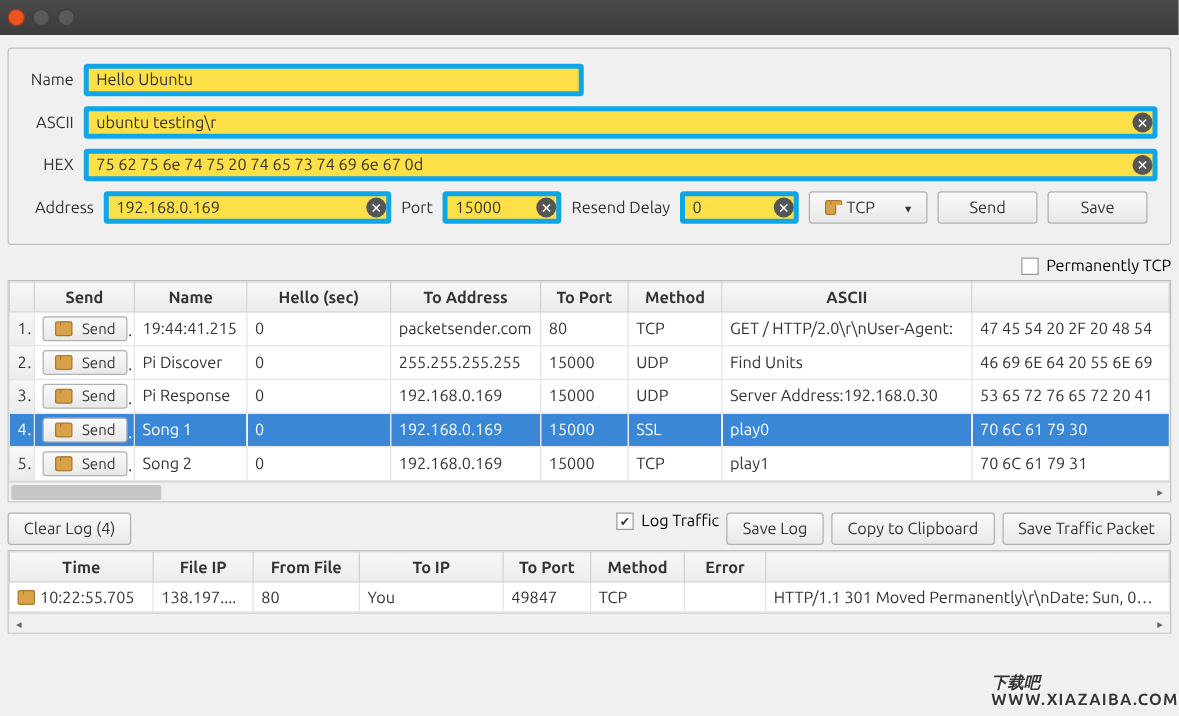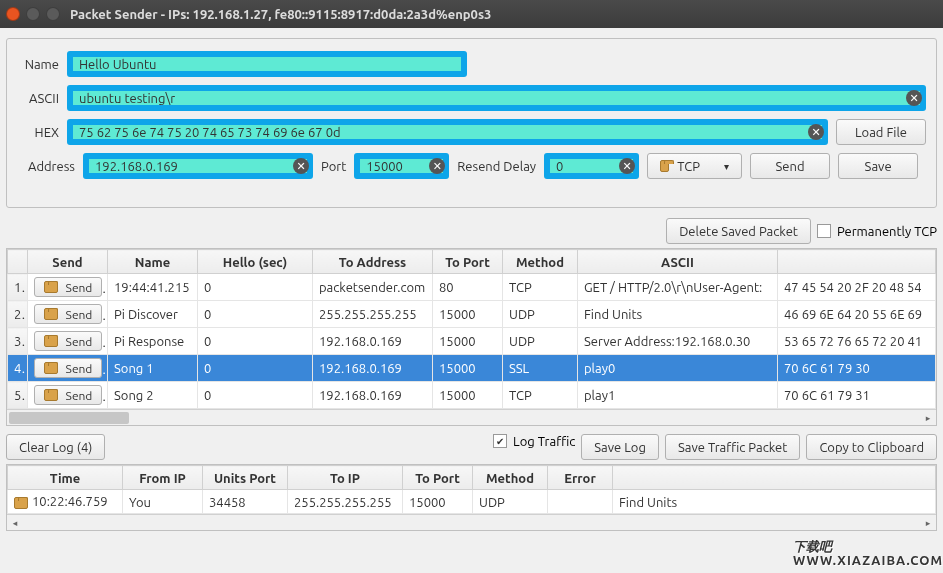--- a/index.html
+++ b/index.html
@@ -19,21 +19,21 @@
 .panel { border: 1px solid #c0c0c0; border-radius: 3px; background: #f0f0f0; padding: 12px 10px; margin: 6px 0 10px 0; }
 
 
 .form-row { display: flex; align-items: center; margin-bottom: 8px; gap: 8px; }
 .form-label { text-align: right; color: #333; flex-shrink: 0; }
 .lbl-name { width: 42px; }
 .lbl-ascii { width: 42px; }
 .lbl-hex { width: 42px; }
 .lbl-addr { width: 58px; }
 
-input[type=text] { border: 6px solid #0ea5e9; border-radius: 3px; padding: 4px 6px; background: #5eead4; color: #333; height: 26px; }
+input[type=text] { border: 4px solid #0ea5e9; border-radius: 3px; padding: 4px 6px; background: #fde047; color: #333; height: 26px; }
 .input-wrap { position: relative; display: flex; align-items: center; }
 .input-wrap input { width: 100%; }
 .clear-x { position: absolute; right: 4px; width: 16px; height: 16px; border-radius: 50%; background: #555; color: #fff; font-size: 11px; display: flex; align-items: center; justify-content: center; cursor: pointer; }
 
 .btn { border: 1px solid #b0b0b0; border-radius: 3px; background: linear-gradient(#fafafa,#e8e8e8); padding: 4px 12px; height: 26px; cursor: pointer; color: #333; display: inline-flex; align-items: center; justify-content: center; gap: 4px; }
 .combo { display: inline-flex; align-items: center; }
 .combo .chev { margin-left: 20px; font-size: 10px; }
 
 
 .toolbar-row { display: flex; align-items: center; gap: 6px; margin-bottom: 4px; }
@@ -72,21 +72,20 @@
 </style>
 </head>
 <body>
 
 <div class="titlebar">
   <div class="win-btns">
     <div class="win-btn win-close"></div>
     <div class="win-btn win-min"></div>
     <div class="win-btn win-max"></div>
   </div>
-  <div class="titlebar-text">Packet Sender - IPs: 192.168.1.27, fe80::9115:8917:d0da:2a3d%enp0s3</div>
 </div>
 
 <div class="main">
 
   <div class="panel">
     <div class="form-row">
       <div class="form-label lbl-name">Name</div>
       <input type="text" style="width: 400px;" value="Hello Ubuntu">
     </div>
     <div class="form-row">
@@ -95,23 +94,22 @@
         <input type="text" value="ubuntu testing\r" style="">
         <div class="clear-x">✕</div>
       </div>
     </div>
     <div class="form-row">
       <div class="form-label lbl-hex">HEX</div>
       <div class="input-wrap" style="flex:1">
         <input type="text" value="75 62 75 6e 74 75 20 74 65 73 74 69 6e 67 0d" style="">
         <div class="clear-x">✕</div>
       </div>
-      <button class="btn" style="width:90px">Load File</button>
-    </div>
-    <div class="form-row" style="margin-bottom:16px">
+    </div>
+    <div class="form-row" style="margin-bottom:4px">
       <div class="form-label lbl-addr">Address</div>
       <div class="input-wrap" style="width:230px">
         <input type="text" value="192.168.0.169" style="">
         <div class="clear-x">✕</div>
       </div>
       <div class="form-label">Port</div>
       <div class="input-wrap" style="width:95px">
         <input type="text" value="15000" style="">
         <div class="clear-x">✕</div>
       </div>
@@ -125,21 +123,20 @@
         <span>TCP</span>
         <span class="chev">▾</span>
       </button>
       <button class="btn" style="width:80px">Send</button>
       <button class="btn" style="width:80px">Save</button>
     </div>
   </div>
 
   <div class="toolbar-row">
     <div class="spacer"></div>
-    <button class="btn">Delete Saved Packet</button>
     <span class="chk"></span>
     <span>Permanently TCP</span>
   </div>
 
   <div class="tbl-wrap">
     <table class="tbl" id="saved-table">
       <colgroup>
         <col style="width:20px">
           <col style="width:80px">
           <col style="width:90px">
@@ -227,58 +224,58 @@
       <div class="arrow arrow-r">▸</div>
     </div>
   </div>
 
   <div class="log-toolbar">
     <button class="btn">Clear Log (4)</button>
     <div class="spacer"></div>
     <span class="chk">✔</span>
     <span>Log Traffic</span>
     <button class="btn">Save Log</button>
+    <button class="btn">Copy to Clipboard</button>
     <button class="btn">Save Traffic Packet</button>
-    <button class="btn">Copy to Clipboard</button>
   </div>
 
   <div class="tbl-wrap">
     <table class="tbl" id="log-table">
       <colgroup>
         <col style="width:115px">
           <col style="width:80px">
           <col style="width:85px">
           <col style="width:115px">
         <col style="width:70px">
           <col style="width:75px">
           <col style="width:65px">
           <col>
       </colgroup>
       <thead>
           <tr id="log-head">
             <th>Time</th>
-            <th>From IP</th>
-            <th>Units Port</th>
+            <th>File IP</th>
+            <th>From File</th>
             <th>To IP</th>
             <th>To Port</th>
             <th>Method</th>
             <th>Error</th>
             <th></th>
           </tr>
         </thead>
       <tbody id="log-body">
           <tr>
-            <td><span class="icon-pkt"></span>10:22:46.759</td>
+            <td><span class="icon-pkt"></span>10:22:55.705</td>
+            <td>138.197....</td>
+            <td>80</td>
             <td>You</td>
-            <td>34458</td>
-            <td>255.255.255.255</td>
-            <td>15000</td>
-            <td>UDP</td>
+            <td>49847</td>
+            <td>TCP</td>
             <td></td>
-            <td>Find Units</td>
+            <td>HTTP/1.1 301 Moved Permanently\r\nDate: Sun, 09 Ju</td>
           </tr>
         </tbody>
     </table>
     <div class="hscroll">
       <div class="arrow arrow-l">◂</div>
 
       <div class="arrow arrow-r">▸</div>
     </div>
   </div>
 

